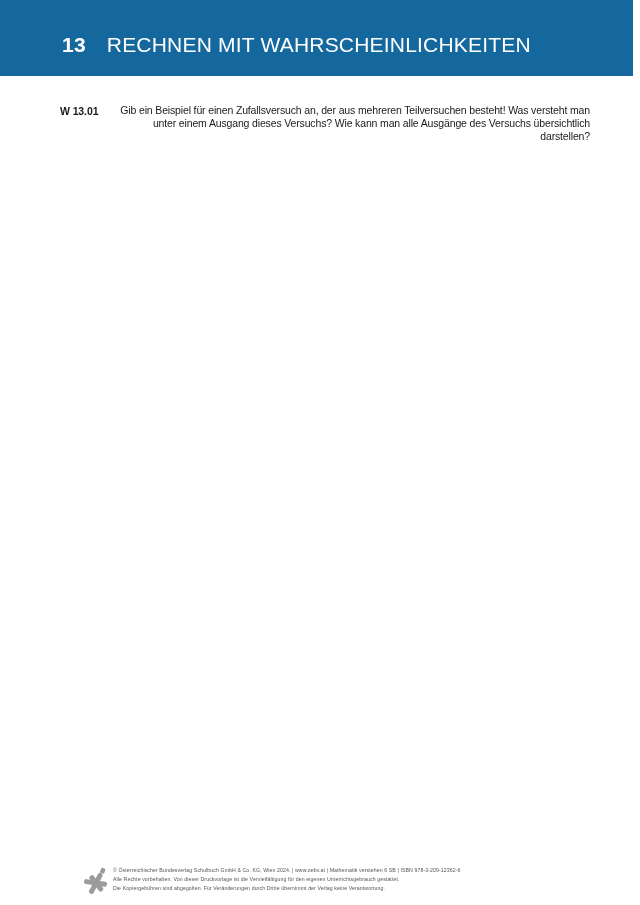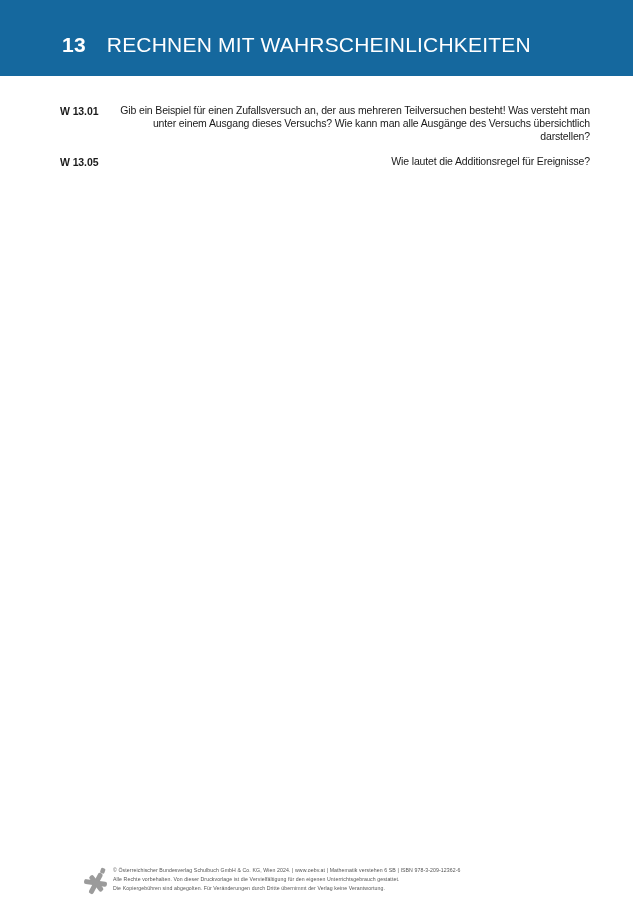--- a/index.html
+++ b/index.html
@@ -109,24 +109,20 @@
     <div class="q-row">
       <div class="q-label">W 13.01</div>
       <div class="q-text">Gib ein Beispiel für einen Zufallsversuch an, der aus mehreren Teilversuchen besteht! Was versteht man
 unter einem Ausgang dieses Versuchs? Wie kann man alle Ausgänge des Versuchs übersichtlich
 darstellen?</div>
     </div>
 
 
 
 
-    <div class="q-row">
-      <div class="q-label">W 13.05</div>
-      <div class="q-text">Wie lautet die Additionsregel für Ereignisse?</div>
-    </div>
 
 
 
 
   </main>
 
   <footer class="footer">
     <svg class="footer-logo" viewBox="0 0 24 30" xmlns="http://www.w3.org/2000/svg">
       <g fill="#9B9B9B">
         <rect x="9.5" y="5" width="5" height="23" rx="2" transform="rotate(28 12 16)"></rect>

